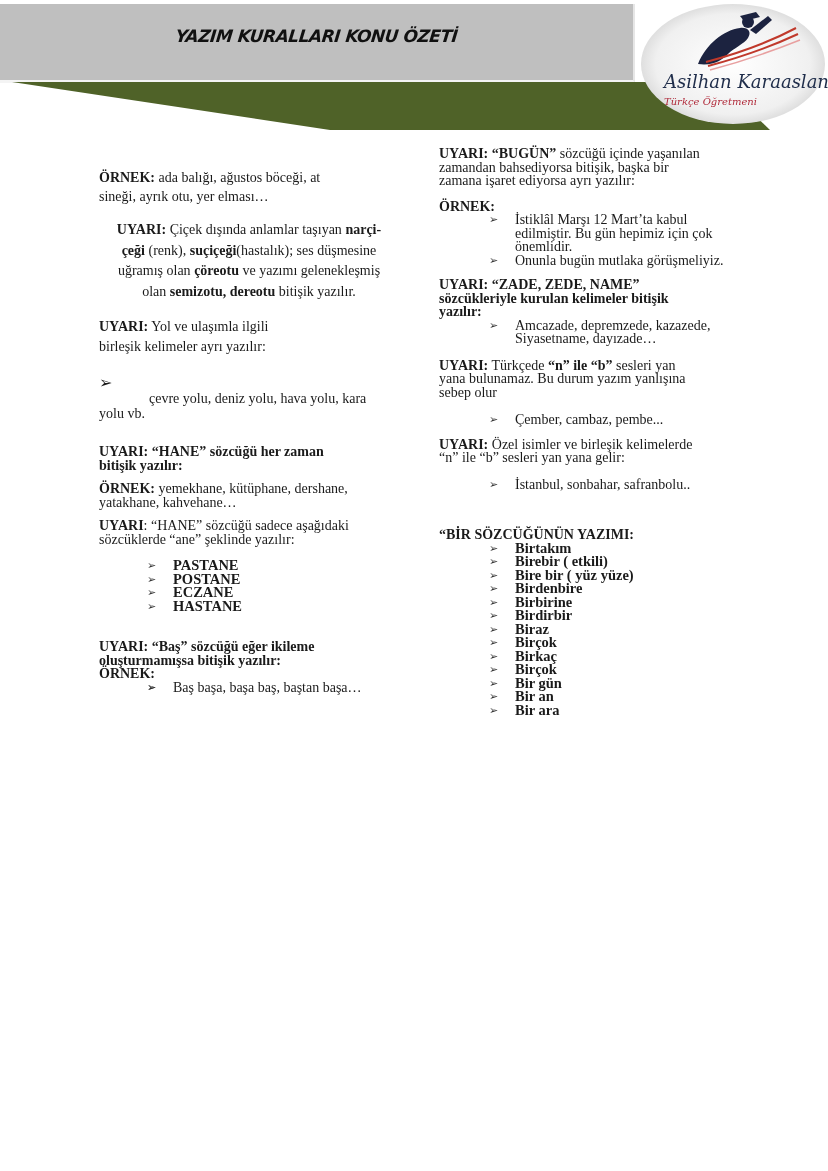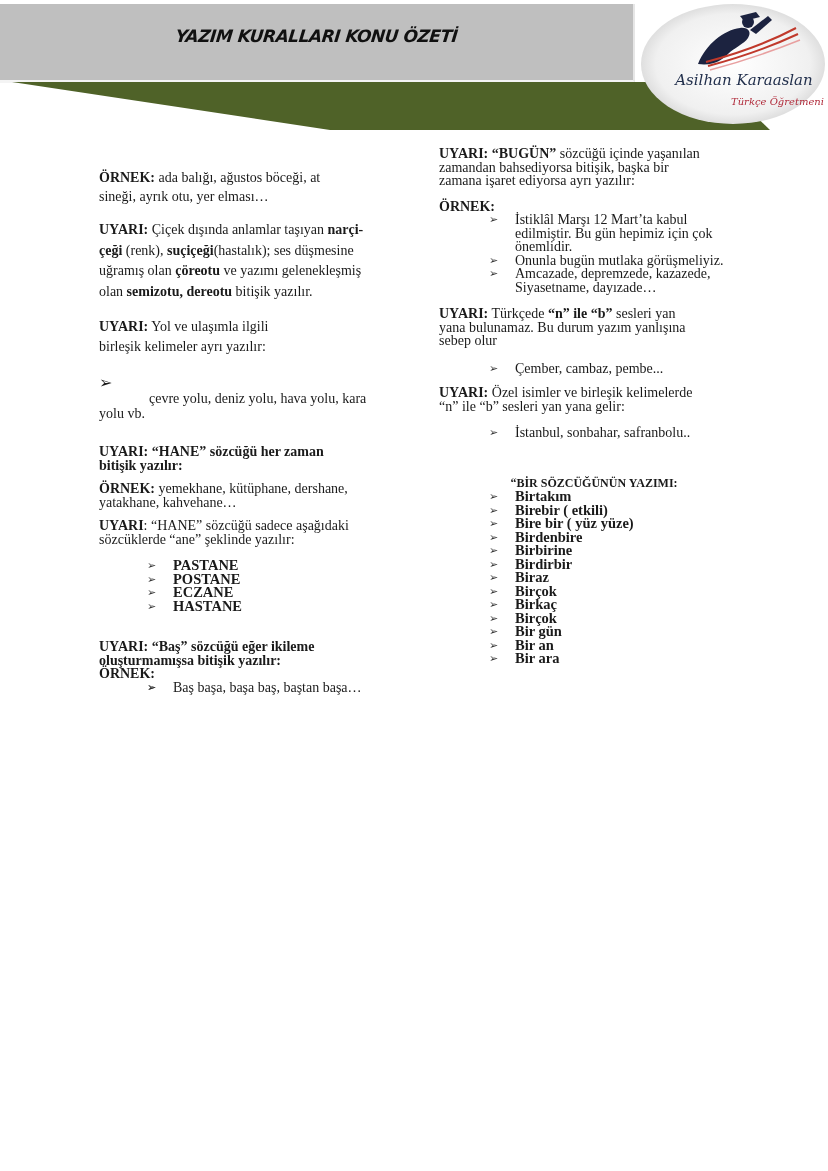--- a/index.html
+++ b/index.html
@@ -20,26 +20,26 @@
       font-size: 17px; letter-spacing: -0.5px; color: #111;
       transform: skewX(-6deg);
     }
     .green-band {
       position: absolute; left: 0; top: 82px; width: 828px; height: 50px;
     }
     .logo {
       position: absolute; left: 636px; top: 2px; width: 190px; height: 128px;
     }
     .logo-name {
-      position: absolute; left: 664px; top: 71px; width: 160px; text-align: center;
-      font-family: "DejaVu Serif", serif; font-style: italic; font-size: 15px;
+      position: absolute; left: 664px; top: 71px; width: 160px; text-align: right;
+      font-family: "DejaVu Serif", serif; font-style: italic; font-size: 18px;
       color: #1f2d4a; white-space: nowrap;
     }
     .logo-sub {
-      position: absolute; left: 664px; top: 96px; width: 160px; text-align: right;
+      position: absolute; left: 664px; top: 96px; width: 160px; text-align: left;
       font-family: "DejaVu Serif", serif; font-style: italic; font-size: 10px;
       color: #b02a3a; white-space: nowrap;
     }
     .col {
       position: absolute; font-size: 14px; line-height: 17px;
     }
     .col-left { left: 99px; top: 150px; width: 300px; }
     .col-right { left: 439px; top: 147px; width: 310px; }
     .block { margin: 0; }
     .b { font-weight: bold; }
@@ -89,21 +89,21 @@
 <div class="logo-sub">Türkçe Öğretmeni</div>
 
 <div class="col col-left">
 
 
   <p class="block" style="line-height:19px; margin-top:18px;">
     <span class="b">ÖRNEK:</span><span> ada balığı, ağustos böceği, at</span><br>
     <span>sineği, ayrık otu, yer elması…</span>
   </p>
 
-  <p class="block" style="line-height:20.5px; margin-top:14px;">
+  <p class="block" style="line-height:20.5px; margin-top:14px;text-align:center;">
     <span class="b">UYARI:</span><span> Çiçek dışında anlamlar taşıyan </span><span class="b">narçi-</span><br>
     <span class="b">çeği</span><span> (renk), </span><span class="b">suçiçeği</span><span>(hastalık); ses düşmesine</span><br>
     <span>uğramış olan </span><span class="b">çöreotu</span><span> ve yazımı gelenekleşmiş</span><br>
     <span>olan </span><span class="b">semizotu, dereotu</span><span> bitişik yazılır.</span>
   </p>
 
   <p class="block" style="line-height:20px; margin-top:15px;">
     <span class="b">UYARI:</span><span> Yol ve ulaşımla ilgili</span><br>
     <span>birleşik kelimeler ayrı yazılır:</span>
   </p>
@@ -153,20 +153,25 @@
     <span class="b">UYARI: “BUGÜN”</span><span> sözcüğü içinde yaşanılan</span><br>
     <span>zamandan bahsediyorsa bitişik, başka bir</span><br>
     <span>zamana işaret ediyorsa ayrı yazılır:</span>
   </div>
   <div class="b tight" style="margin-top:12px;">ÖRNEK:</div>
   <ul class="bullet-list indent-75" style="width:240px;">
     <li><span class="arrow">➢</span><span>İstiklâl Marşı 12 Mart’ta kabul edilmiştir. Bu gün hepimiz için çok önemlidir.</span></li>
     <li><span class="arrow">➢</span><span>Onunla bugün mutlaka görüşmeliyiz.</span></li>
   </ul>
 
+  <div class="b tight" style="margin-top:11px;">
+    <span>UYARI: “ZADE, ZEDE, NAME”</span><br>
+    <span>sözcükleriyle kurulan kelimeler bitişik</span><br>
+    <span>yazılır:</span>
+  </div>
   <ul class="bullet-list indent-75" style="width:260px;">
     <li><span class="arrow">➢</span><span>Amcazade, depremzede, kazazede, Siyasetname, dayızade…</span></li>
   </ul>
 
   <div class="tight" style="margin-top:13px;">
     <span class="b">UYARI:</span><span> Türkçede </span><span class="b">“n” ile “b”</span><span> sesleri yan</span><br>
     <span>yana bulunamaz. Bu durum yazım yanlışına</span><br>
     <span>sebep olur</span>
   </div>
   <ul class="bullet-list indent-75" style="margin-top:14px;">
@@ -174,21 +179,21 @@
   </ul>
 
   <div class="tight" style="margin-top:11px;">
     <span class="b">UYARI:</span><span> Özel isimler ve birleşik kelimelerde</span><br>
     <span>“n” ile “b” sesleri yan yana gelir:</span>
   </div>
   <ul class="bullet-list indent-75" style="margin-top:13px;">
     <li><span class="arrow">➢</span><span>İstanbul, sonbahar, safranbolu..</span></li>
   </ul>
 
-  <div class="b tight" style="margin-top:37px; font-size:12px;text-align:center;">“BİR SÖZCÜĞÜNÜN YAZIMI:</div>
+  <div class="b tight" style="margin-top:37px; font-size:14px;">“BİR SÖZCÜĞÜNÜN YAZIMI:</div>
   <ul class="bullet-list bold-list indent-75">
     <li><span class="arrow">➢</span><span>Birtakım</span></li>
     <li><span class="arrow">➢</span><span>Birebir ( etkili)</span></li>
     <li><span class="arrow">➢</span><span>Bire bir ( yüz yüze)</span></li>
     <li><span class="arrow">➢</span><span>Birdenbire</span></li>
     <li><span class="arrow">➢</span><span>Birbirine</span></li>
     <li><span class="arrow">➢</span><span>Birdirbir</span></li>
     <li><span class="arrow">➢</span><span>Biraz</span></li>
     <li><span class="arrow">➢</span><span>Birçok</span></li>
     <li><span class="arrow">➢</span><span>Birkaç</span></li>

